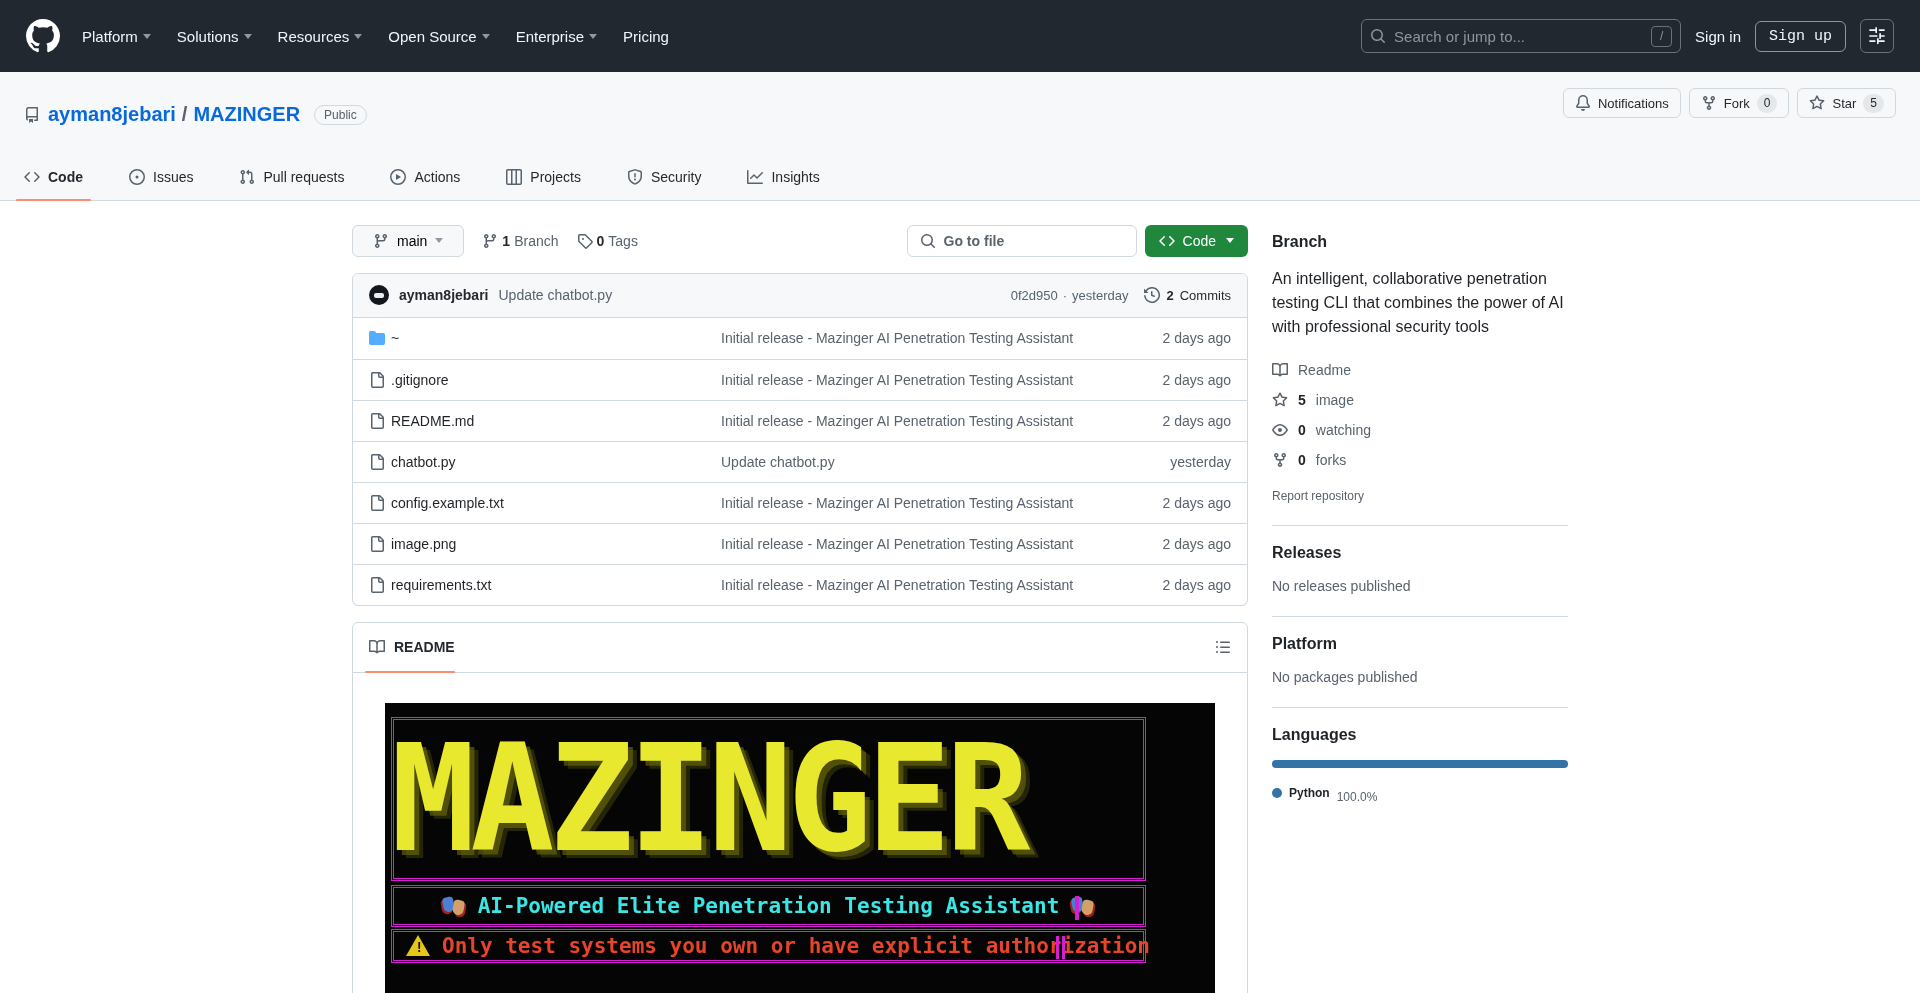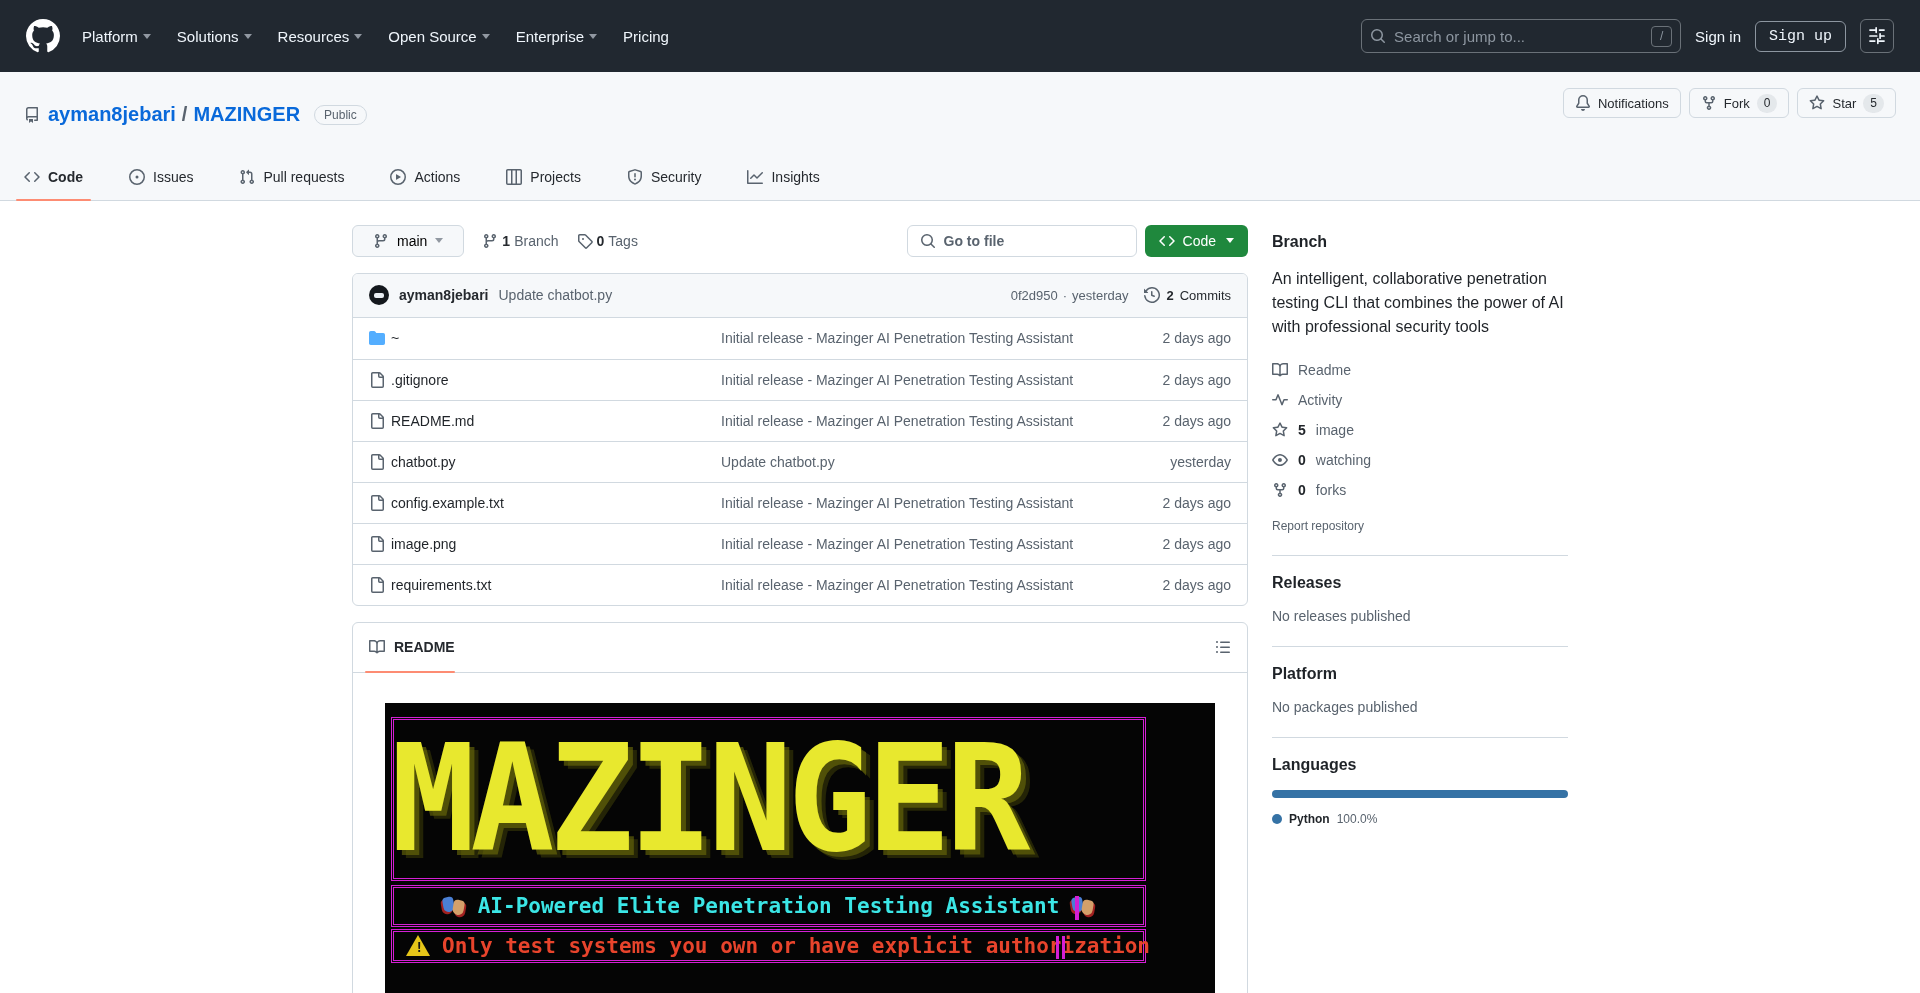--- a/index.html
+++ b/index.html
@@ -101,21 +101,21 @@
   .about-desc{font-size:16px;line-height:24px;margin:0 0 16px;}
   .meta-row{display:flex;align-items:center;gap:10px;color:var(--muted);height:30px;cursor:pointer;}
   .meta-row b{color:var(--fg);font-weight:600;}
   .report{font-size:12px;color:var(--muted);margin-top:14px;cursor:pointer;}
   .divider{border:none;border-top:1px solid var(--border);margin:22px 0 18px;}
   .empty-note{color:var(--muted);}
   .lang-bar{width:100%;height:8px;border-radius:5px;background:var(--python);margin:4px 0 14px;cursor:pointer;}
   .lang-row{display:flex;align-items:center;gap:7px;font-size:12px;cursor:pointer;}
   .lang-dot{width:10px;height:10px;border-radius:50%;background:var(--python);}
   .lang-row b{color:var(--fg);font-weight:600;}
-  .lang-row .pct{color:var(--muted);}
+  .lang-row .pct{color:var(--muted);margin-top:8px;}
 </style>
 </head>
 <body>
 
 <header class="topnav">
   <svg class="gh-logo" viewBox="0 0 16 16">
       <path d="M8 0c4.42 0 8 3.58 8 8a8.013 8.013 0 0 1-5.45 7.59c-.4.08-.55-.17-.55-.38 0-.27.01-1.13.01-2.2 0-.75-.25-1.23-.54-1.48 1.78-.2 3.65-.88 3.65-3.95 0-.88-.31-1.59-.82-2.15.08-.2.36-1.02-.08-2.12 0 0-.67-.22-2.2.82-.64-.18-1.32-.27-2-.27-.68 0-1.36.09-2 .27-1.53-1.03-2.2-.82-2.2-.82-.44 1.1-.16 1.92-.08 2.12-.51.56-.82 1.27-.82 2.15 0 3.06 1.86 3.75 3.64 3.95-.23.2-.44.55-.51 1.07-.46.21-1.61.55-2.33-.66-.15-.24-.6-.83-1.23-.82-.67.01-.27.38.01.53.34.19.73.9.82 1.13.16.45.68 1.31 2.69.94 0 .67.01 1.3.01 1.49 0 .21-.15.45-.55.38A7.995 7.995 0 0 1 0 8c0-4.42 3.58-8 8-8Z"></path>
     </svg>
   <nav class="nav-items">
     <div class="nav-item">
@@ -396,26 +396,20 @@
     <h2>Branch</h2>
     <p class="about-desc">An intelligent, collaborative penetration testing CLI that combines the power of AI with professional security tools</p>
     <div class="meta-row">
       <svg width="16" height="16" viewBox="0 0 16 16" class="ic">
           <path d="M0 1.75A.75.75 0 0 1 .75 1h4.253c1.227 0 2.317.59 3 1.501A3.743 3.743 0 0 1 11.006 1h4.245a.75.75 0 0 1 .75.75v10.5a.75.75 0 0 1-.75.75h-4.507a2.25 2.25 0 0 0-1.591.659l-.622.621a.75.75 0 0 1-1.06 0l-.622-.621A2.25 2.25 0 0 0 5.258 13H.75a.75.75 0 0 1-.75-.75Zm7.251 10.324.004-5.073-.002-2.253A2.25 2.25 0 0 0 5.003 2.5H1.5v9h3.757a3.75 3.75 0 0 1 1.994.574ZM8.755 4.75l-.004 7.322a3.752 3.752 0 0 1 1.992-.572H14.5v-9h-3.495a2.25 2.25 0 0 0-2.25 2.25Z"></path>
         </svg>
       <span>Readme</span>
     </div>
     <div class="meta-row">
       <svg width="16" height="16" viewBox="0 0 16 16" class="ic">
-          <path d="M6 2c.306 0 .582.187.696.471L10 10.731l1.304-3.26A.751.751 0 0 1 12 7h3.25a.75.75 0 0 1 0 1.5h-2.742l-1.812 4.528a.751.751 0 0 1-1.392 0L6 4.77 4.696 8.03A.75.75 0 0 1 4 8.5H.75a.75.75 0 0 1 0-1.5h2.742l1.812-4.529A.751.751 0 0 1 6 2Z"></path>
-        </svg>
-      <span>Activity</span>
-    </div>
-    <div class="meta-row">
-      <svg width="16" height="16" viewBox="0 0 16 16" class="ic">
           <path d="M8 .25a.75.75 0 0 1 .673.418l1.882 3.815 4.21.612a.75.75 0 0 1 .416 1.279l-3.046 2.97.719 4.192a.751.751 0 0 1-1.088.791L8 12.347l-3.766 1.98a.75.75 0 0 1-1.088-.79l.72-4.194L.818 6.374a.75.75 0 0 1 .416-1.28l4.21-.611L7.327.668A.75.75 0 0 1 8 .25Zm0 2.445L6.615 5.5a.75.75 0 0 1-.564.41l-3.097.45 2.24 2.184a.75.75 0 0 1 .216.664l-.528 3.084 2.769-1.456a.75.75 0 0 1 .698 0l2.77 1.456-.53-3.084a.75.75 0 0 1 .216-.664l2.24-2.183-3.096-.45a.75.75 0 0 1-.564-.41L8 2.694Z"></path>
         </svg>
       <b>5</b>
       <span>image</span>
     </div>
     <div class="meta-row">
       <svg width="16" height="16" viewBox="0 0 16 16" class="ic">
           <path d="M8 2c1.981 0 3.671.992 4.933 2.078 1.27 1.091 2.187 2.345 2.637 3.023a1.62 1.62 0 0 1 0 1.798c-.45.678-1.367 1.932-2.637 3.023C11.67 13.008 9.981 14 8 14c-1.981 0-3.671-.992-4.933-2.078C1.797 10.83.88 9.576.43 8.898a1.62 1.62 0 0 1 0-1.798c.45-.677 1.367-1.931 2.637-3.022C4.33 2.992 6.019 2 8 2ZM1.679 7.932a.12.12 0 0 0 0 .136c.411.622 1.241 1.75 2.366 2.717C5.176 11.758 6.527 12.5 8 12.5c1.473 0 2.825-.742 3.955-1.715 1.124-.967 1.954-2.096 2.366-2.717a.12.12 0 0 0 0-.136c-.412-.621-1.242-1.75-2.366-2.717C10.824 4.242 9.473 3.5 8 3.5c-1.473 0-2.825.742-3.955 1.715-1.124.967-1.954 2.096-2.366 2.717ZM8 10a2 2 0 1 1-.001-3.999A2 2 0 0 1 8 10Z"></path>
         </svg>
       <b>0</b>

